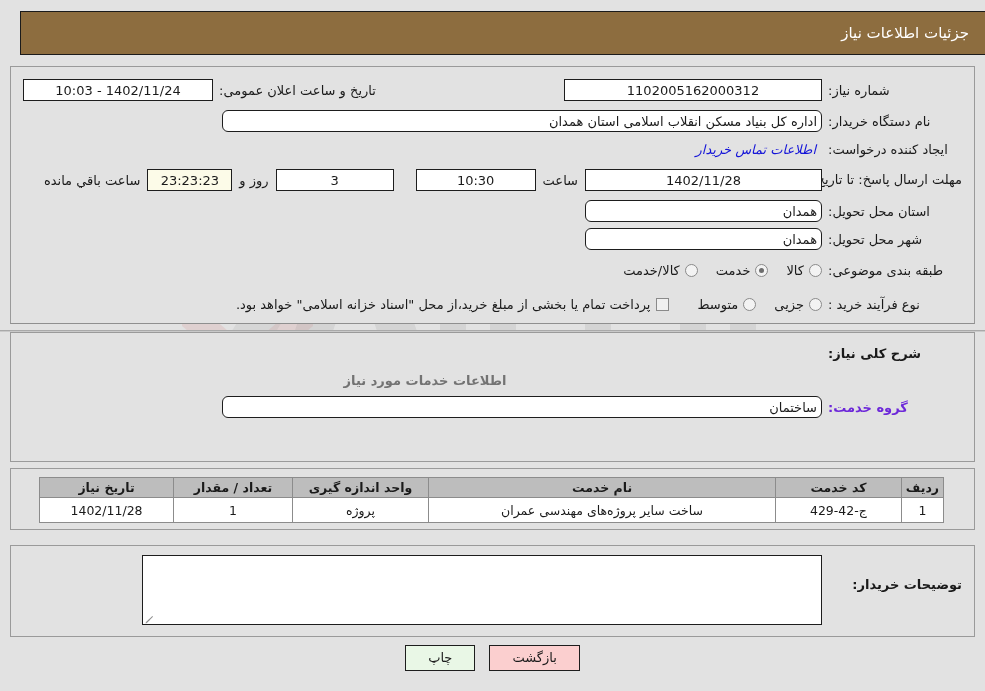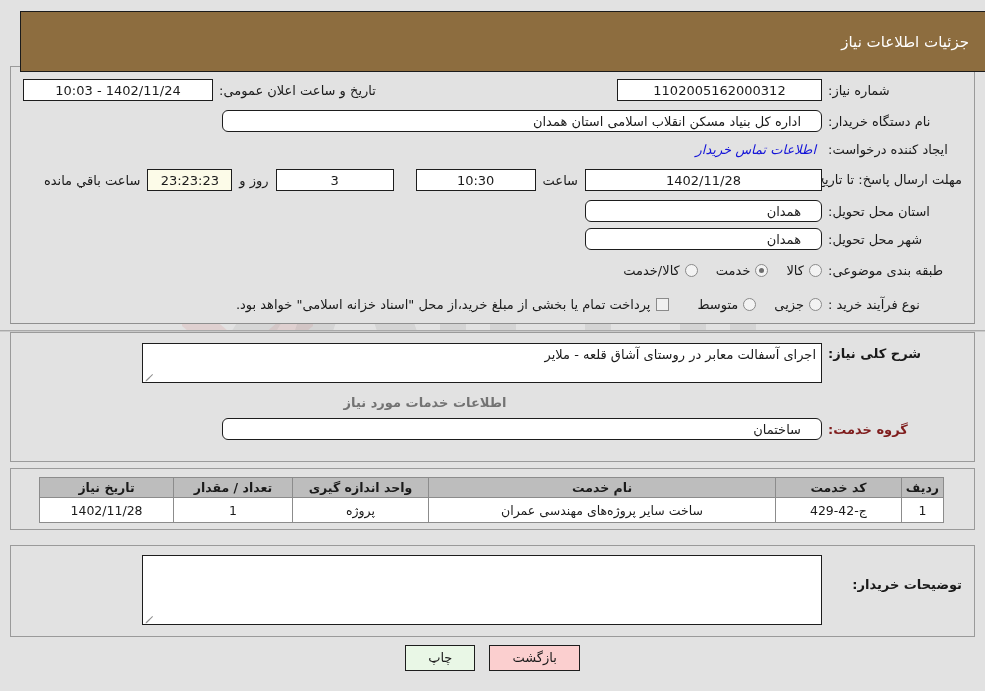--- a/index.html
+++ b/index.html
@@ -24,21 +24,21 @@
     width: 985px; height: 230px;
     pointer-events: none;
     z-index: 0;
     opacity: 1;
   }
 
   
   .header-bar {
     position: absolute;
     left: 20px; top: 11px;
-    width: 965px; height: 61px;
+    width: 965px; height: 44px;
     background: #8d6d3f;
     border: 1px solid #1b1b1b;
     border-right: none;
     display: flex;
     align-items: center;
     justify-content: flex-start;
     padding-right: 16px;
     z-index: 2;
   }
   .header-title {
@@ -82,30 +82,30 @@
 
   .field {
     background: #ffffff;
     border: 1px solid #1d1d1d;
     height: 22px;
     font-size: 13px;
     color: #1a1a1a;
     display: flex;
     align-items: center;
     justify-content: center;
-    padding: 0 20px;
+    padding: 0 4px;
     overflow: hidden;
     white-space: nowrap;
     font-family: "DejaVu Sans", "Liberation Sans", sans-serif;
   }
   .field-rtl { justify-content: flex-start; border-radius: 6px; }
   .field-cream { background: #fcfbe8; }
 
   
-  .f-need-no   { width: 205px; }
+  .f-need-no   { width: 258px; }
   .f-buyer     { width: 600px; }
   .f-creator   { width: 600px; }
   .f-date      { width: 237px; }
   .f-time      { width: 120px; }
   .f-days      { width: 118px; }
   .f-countdown { width: 85px; }
   .f-province  { width: 237px; }
   .f-city      { width: 237px; }
   .f-datetime  { width: 190px; }
   .f-group     { width: 600px; }
@@ -221,21 +221,21 @@
   }
   .svc-row {
     display: flex;
     direction: rtl;
     align-items: center;
     padding: 8px 12px 0 12px;
   }
   .svc-label {
     font-size: 13px;
     font-weight: bold;
-    color: #7f1d1d;
+    color: #6d28d9;
     width: 140px;
     text-align: left;
     padding-left: 6px;
   }
 
   
   .panel-c {
     position: absolute;
     left: 10px; top: 468px;
     width: 965px;
@@ -451,24 +451,20 @@
       </label>
     </div>
 
   </div>
 
   <div class="sep-line"></div>
 
   <div class="panel-b">
     <div class="desc-row">
       <span class="desc-label">شرح کلی نیاز:</span>
-      <div class="textarea">
-        <span>اجرای آسفالت معابر در روستای آشاق قلعه - ملایر</span>
-        <span class="resize-grip"></span>
-      </div>
     </div>
 
     <div class="section-title" style="padding-right:135px;">اطلاعات خدمات مورد نیاز</div>
 
     <div class="svc-row">
       <span class="svc-label">گروه خدمت:</span>
       <span class="field field-rtl f-group">ساختمان</span>
     </div>
   </div>
 

